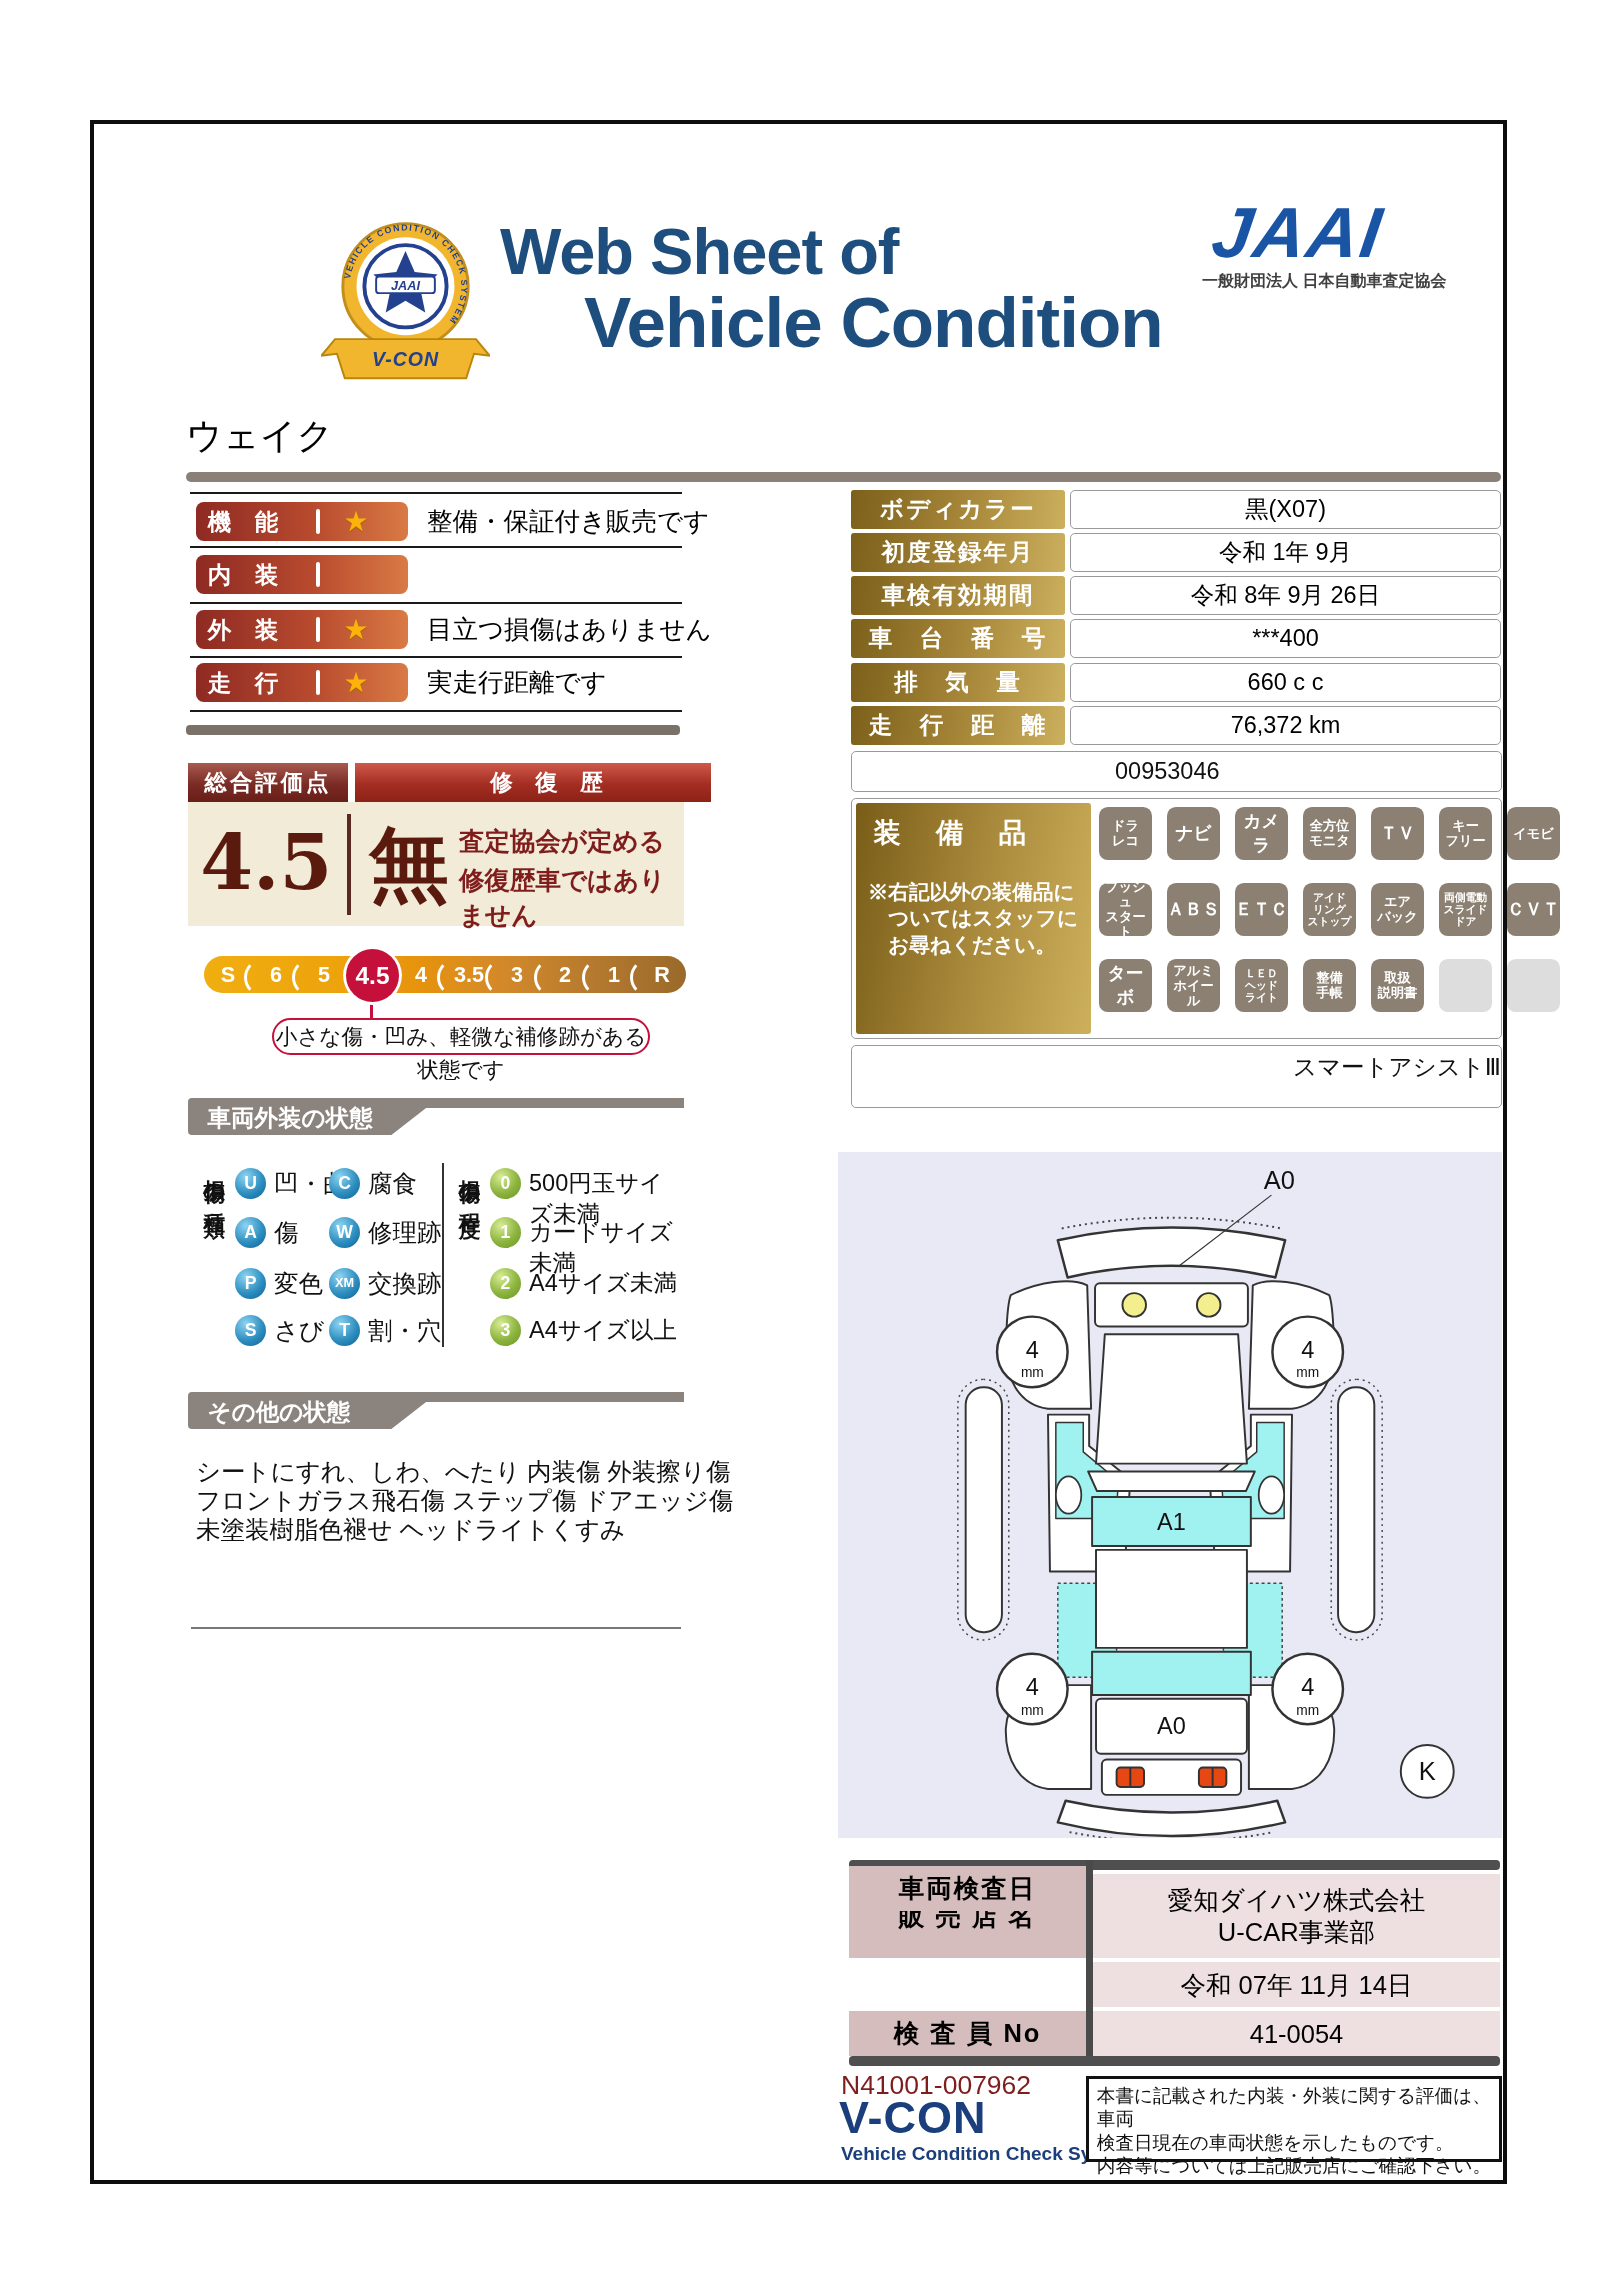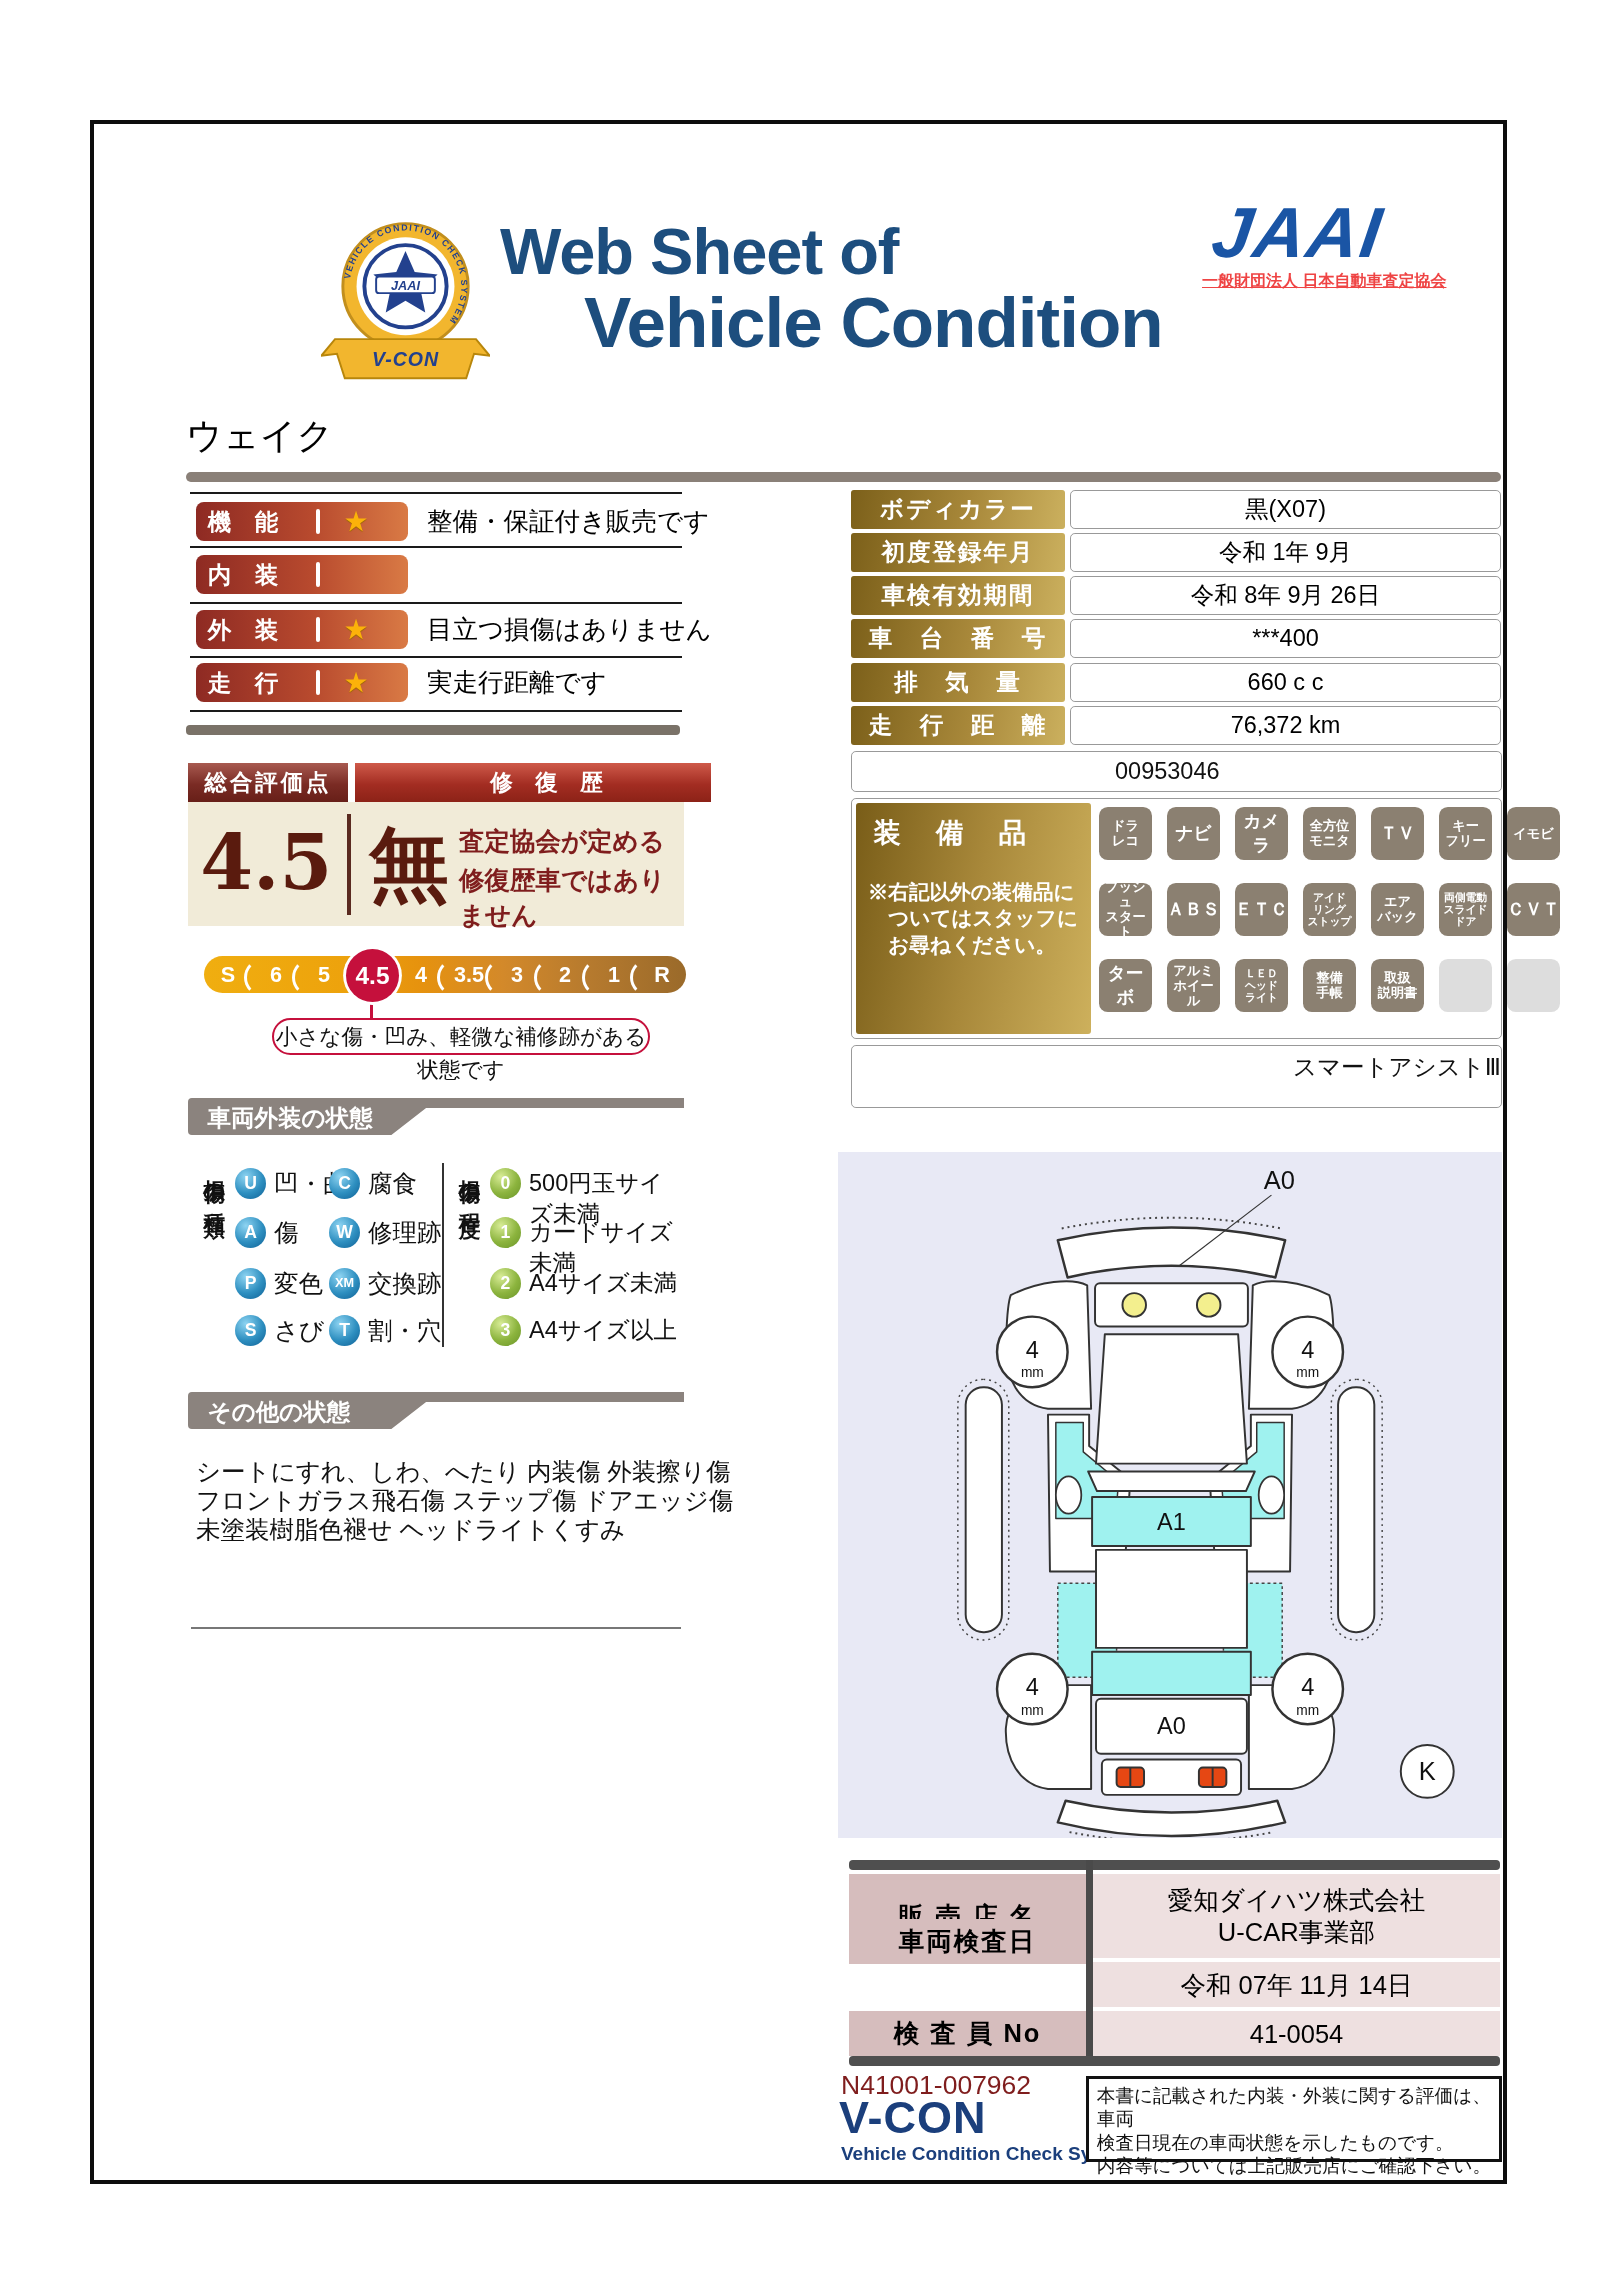--- a/index.html
+++ b/index.html
@@ -7,21 +7,21 @@
     width:1620px;height:2292px;position:relative;background:#fff;
     font-family:"Liberation Sans",sans-serif;color:#111;overflow:hidden;
   }
   .abs{position:absolute;}
   .frame{left:90px;top:120px;width:1409px;height:2056px;border:4.9px solid #0d0d0d;}
 
   
   .title1{left:500px;top:214px;font-size:65px;font-weight:700;color:#1d4e7e;letter-spacing:-1px;}
   .title2{left:584px;top:282px;font-size:71px;font-weight:700;color:#1d4e7e;letter-spacing:-1px;}
   .jaai-logo{left:1213px;top:192px;font-size:71px;font-weight:900;font-style:italic;color:#1a55a5;transform:skewX(-8deg);letter-spacing:2px;}
-  .jaai-org{left:1202px;top:271px;font-size:16px;color:#ef4444;font-weight:600;text-decoration:underline;}
+  .jaai-org{left:1202px;top:271px;font-size:16px;color:#404040;font-weight:600;}
   .vcon-badge{left:321px;top:206px;width:169px;height:186px;}
 
   .vname{left:186px;top:412px;font-size:36px;color:#000;}
   .top-rule{left:186px;top:472px;width:1315px;height:9.8px;background:#8a8078;border-radius:4.9px;}
 
   
   .rsep{left:190px;width:492px;height:2px;background:#1a1a1a;}
   .pill{left:196px;width:212px;height:39px;border-radius:7.8px;
     background:linear-gradient(90deg,#8e2a23,#b84a2e 55%,#d97a45);
     display:flex;align-items:center;padding:0 11.8px;box-sizing:border-box;}
@@ -375,21 +375,21 @@
     <text x="601" y="641" font-size="26">K</text>
   </g>
 </svg>
 </div>
 
 <div class="abs dlr-bar" style="top:1860px"></div>
 <div class="abs dlr-div"></div>
 <div class="abs dlr-label" style="top:1874px;height:84px">販 売 店 名</div>
 <div class="abs dlr-value" style="top:1874px;height:84px">愛知ダイハツ株式会社
 U-CAR事業部</div>
-<div class="abs dlr-label" style="top:1919px;height:45px">車両検査日</div>
+<div class="abs dlr-label" style="top:1866px;height:45px">車両検査日</div>
 <div class="abs dlr-value" style="top:1962px;height:45px">令和 07年 11月 14日</div>
 <div class="abs dlr-label" style="top:2011px;height:45px">検 査 員 No</div>
 <div class="abs dlr-value" style="top:2011px;height:45px">41-0054</div>
 <div class="abs dlr-bar" style="top:2056px"></div>
 
 <div class="abs doc-no">N41001-007962</div>
 <div class="abs vcon-word">V-CON</div>
 <div class="abs vcon-sub">Vehicle Condition Check System</div>
 <div class="abs disclaimer">
   <div>本書に記載された内装・外装に関する評価は、車両</div>

